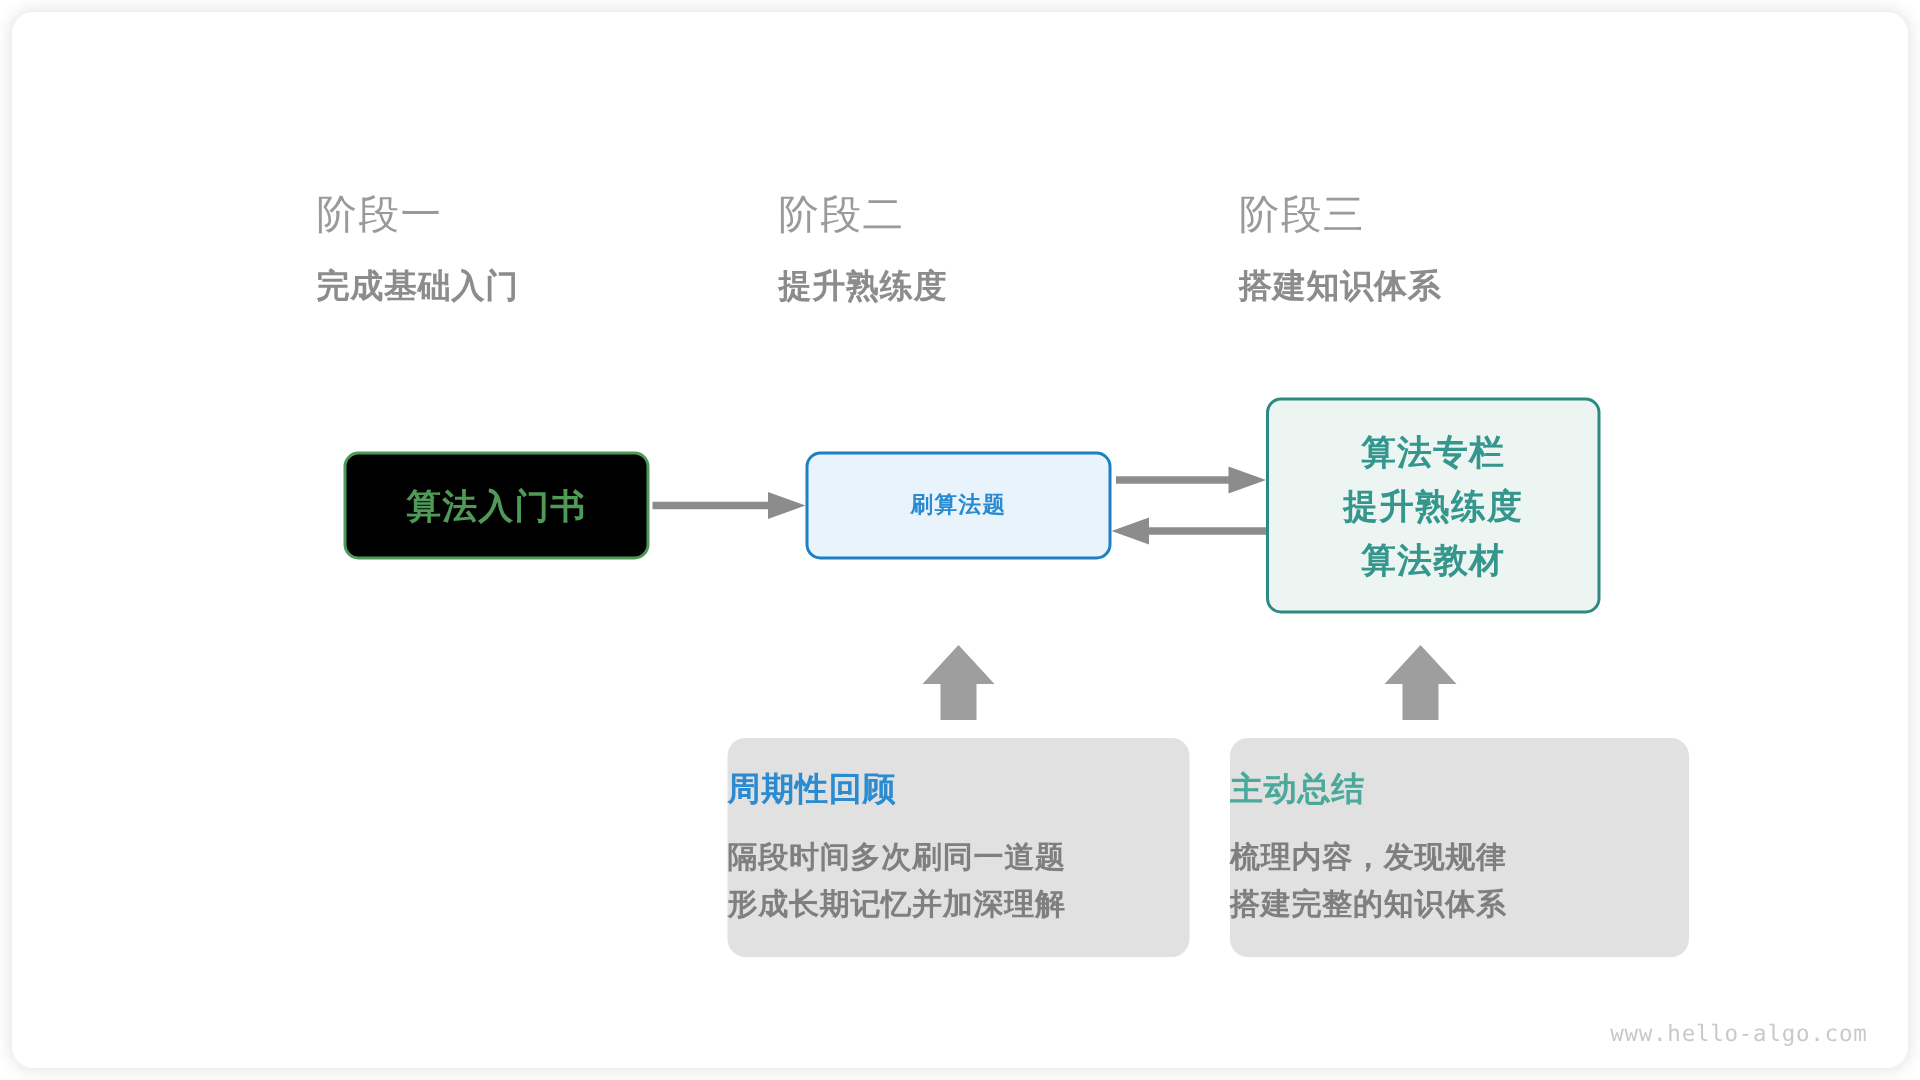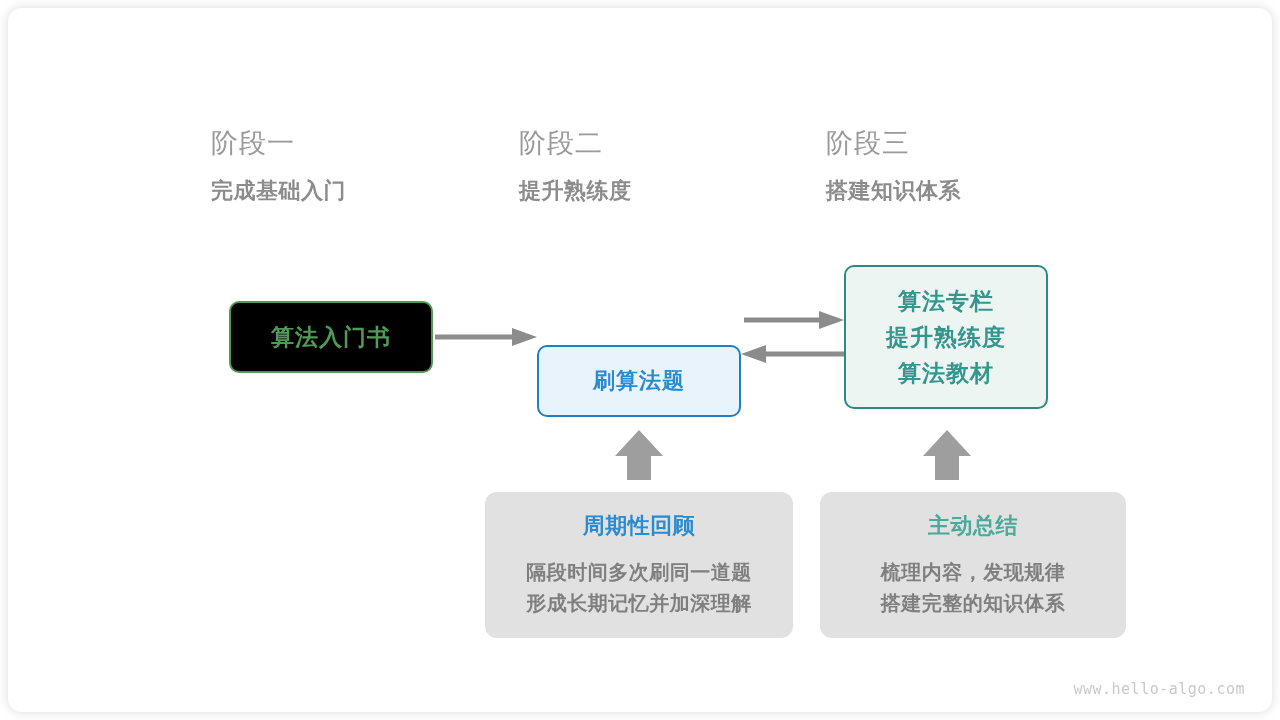--- a/index.html
+++ b/index.html
@@ -73,39 +73,38 @@
   .node-green {
     background: #000000;
     border: 2px solid #4f9a57;
     color: #4f9a57;
     font-size: 23px;
   }
   .node-blue {
     background: #e9f3fc;
     border: 2px solid #1d7fc4;
     color: #2a8bd0;
-    font-size: 22px;
-    margin-top: 44px;
+    font-size: 15px;
   }
   .node-teal {
     background: #edf5f3;
     border: 2px solid #2d8a82;
     color: #34968c;
     font-size: 23px;
   }
 
   
   .desc {
     position: absolute;
     box-sizing: border-box;
     background: #e1e1e1;
     border-radius: 12px;
     display: flex;
     flex-direction: column;
-    align-items: center;
+    align-items: flex-start;
     justify-content: center;
     text-align: center;
   }
   .desc-title {
     font-size: 22px;
     font-weight: bold;
     line-height: 30px;
     letter-spacing: 0.5px;
   }
   .desc-title.blue { color: #2a8bd0; }
@@ -163,21 +162,21 @@
   </div>
 
   <div class="node node-green" style="left:229px; top:301px; width:204px; height:72px;">
     <div class="line">算法入门书</div>
   </div>
 
   <div class="node node-blue" style="left:537px; top:301px; width:204px; height:72px;">
     <div class="line">刷算法题</div>
   </div>
 
-  <div class="node node-teal" style="left:844px; top:265px; width:204px; height:144px;">
+  <div class="node node-teal" style="left:844px; top:265px; width:223px; height:144px;">
     <div class="line">算法专栏</div>
     <div class="line">提升熟练度</div>
     <div class="line">算法教材</div>
   </div>
 
   <div class="desc" style="left:485px; top:492px; width:308px; height:146px;">
     <div class="desc-title blue">周期性回顾</div>
     <div class="desc-body">
       <div>隔段时间多次刷同一道题</div>
       <div>形成长期记忆并加深理解</div>

